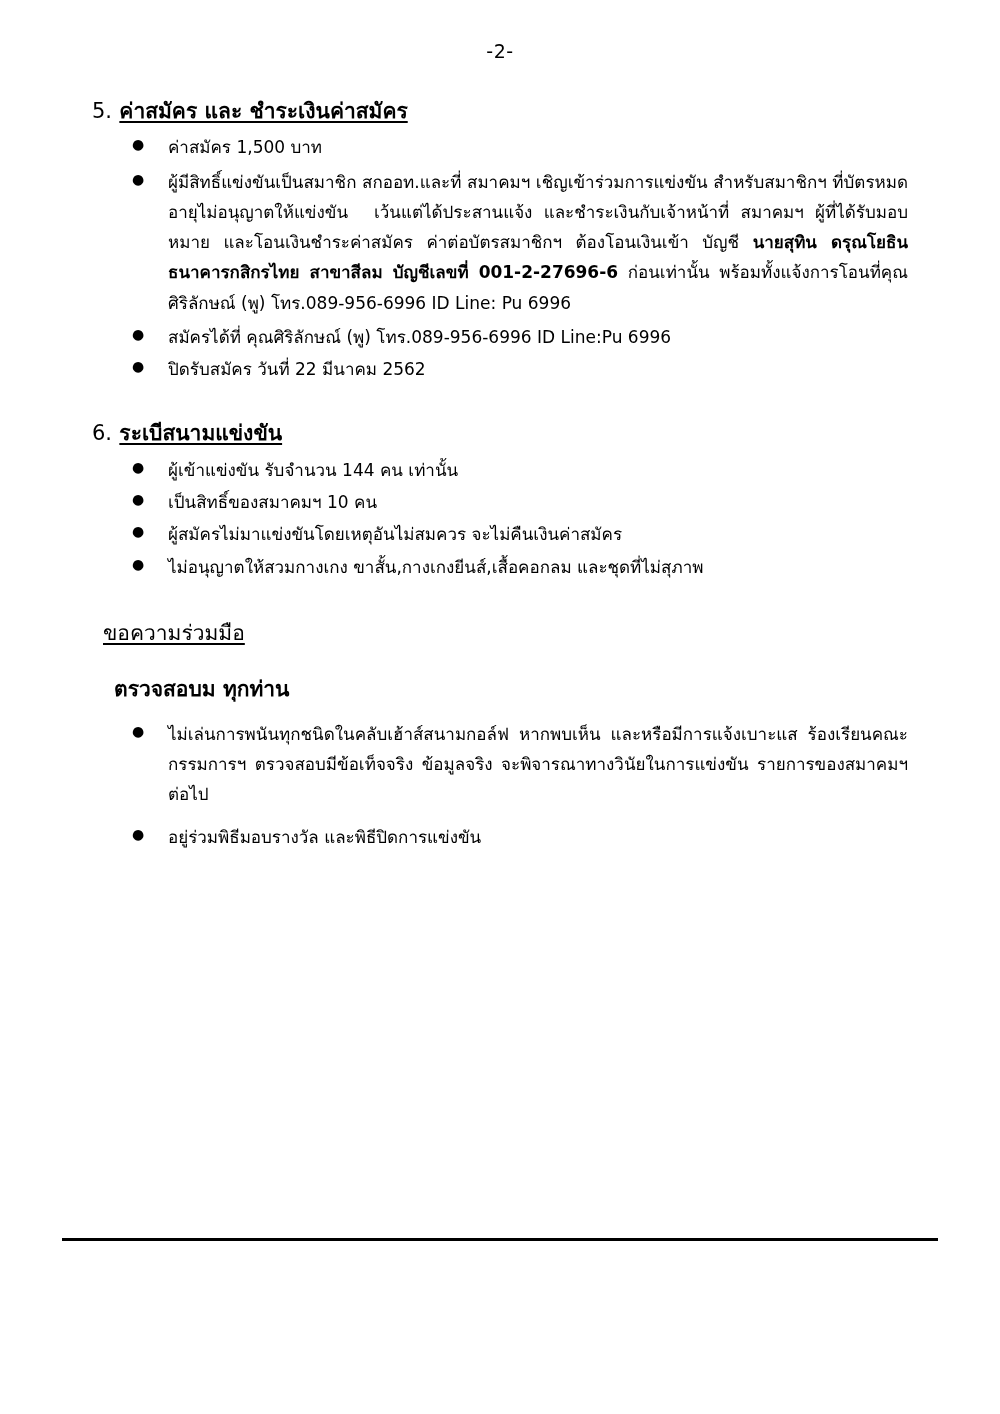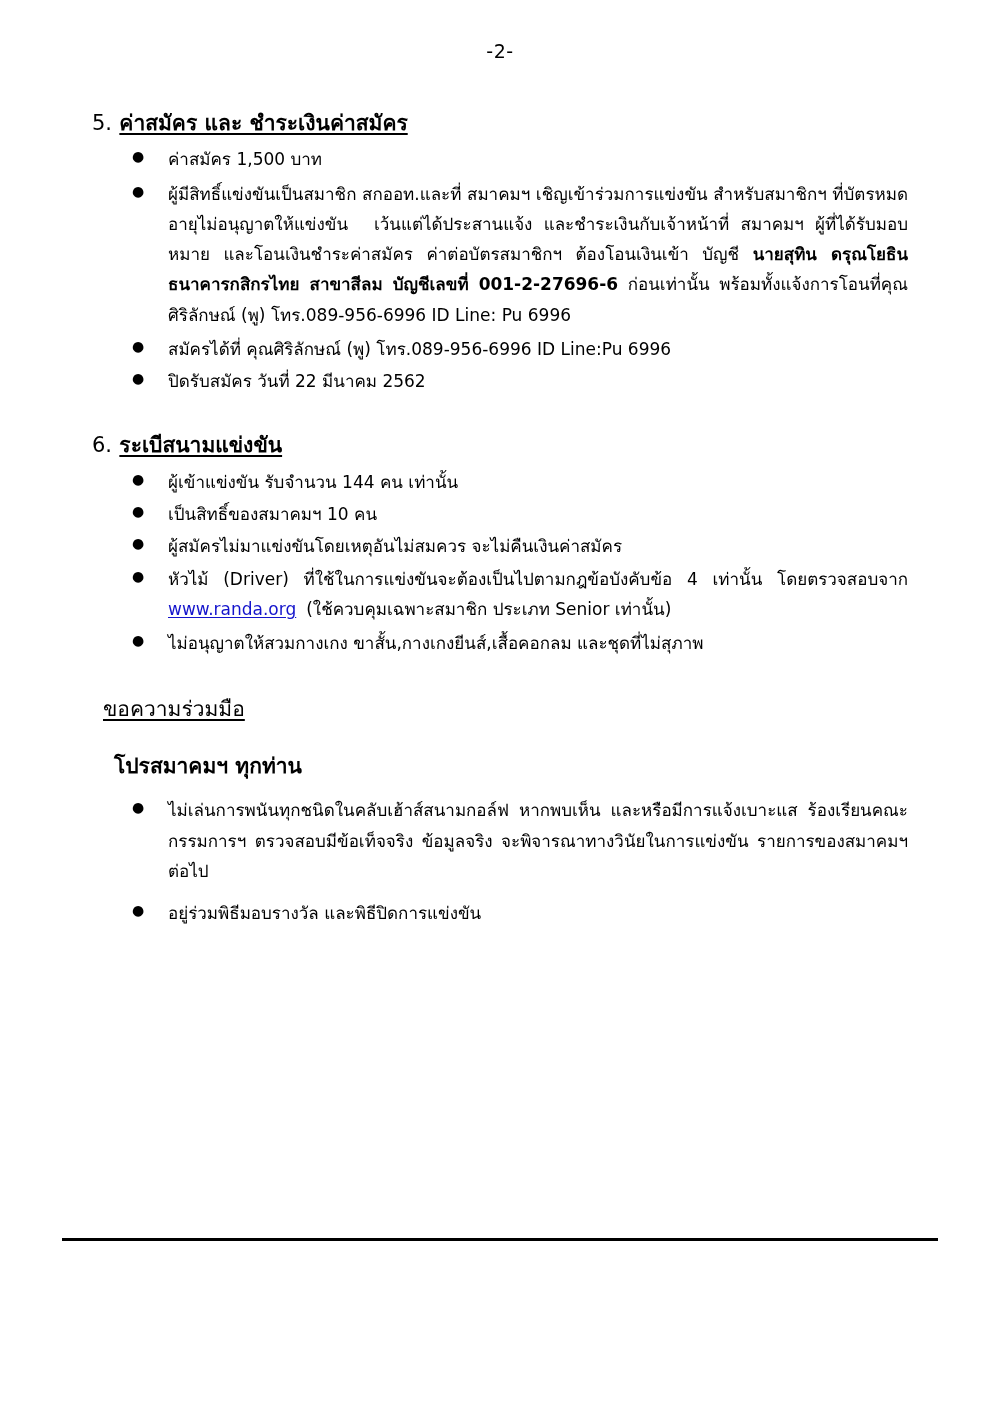--- a/index.html
+++ b/index.html
@@ -29,21 +29,21 @@
     left: 0;
     width: 1000px;
     text-align: center;
     font-size: 19px;
     letter-spacing: 0.5px;
   }
 
   
   .content {
     position: absolute;
-    top: 108px;
+    top: 96px;
     left: 92px;
     width: 816px;
   }
 
   
   .section-heading {
     font-size: 21px;
     font-weight: bold;
     margin: 0 0 6px 0;
     line-height: 1.45;
@@ -176,35 +176,31 @@
       <ul class="bullets">
         <li class="tight">
           <span>ผู้เข้าแข่งขัน รับจำนวน 144  คน เท่านั้น</span>
         </li>
         <li class="tight">
           <span>เป็นสิทธิ์ของสมาคมฯ 10 คน</span>
         </li>
         <li class="tight">
           <span>ผู้สมัครไม่มาแข่งขันโดยเหตุอันไม่สมควร จะไม่คืนเงินค่าสมัคร</span>
         </li>
-        <li>
-          <span>หัวไม้ (Driver) ที่ใช้ในการแข่งขันจะต้องเป็นไปตามกฎข้อบังคับข้อ 4 เท่านั้น โดยตรวจสอบจาก</span>
-          <span class="link">www.randa.org</span><span class="spacer-sm"></span><span>(ใช้ควบคุมเฉพาะสมาชิก ประเภท Senior เท่านั้น)</span>
-        </li>
         <li class="tight">
           <span>ไม่อนุญาตให้สวมกางเกง ขาสั้น,กางเกงยีนส์,เสื้อคอกลม และชุดที่ไม่สุภาพ</span>
         </li>
       </ul>
     </div>
 
     <div class="block-coop">
       <div class="coop-heading">
         <span class="ul">ขอความร่วมมือ</span>
       </div>
-      <div class="coop-subheading">โปรสมาคมฯ ทุกท่าน</div>
+      <div class="coop-subheading">ตรวจสอบม ทุกท่าน</div>
 
       <ul class="bullets">
         <li>
           <span>ไม่เล่นการพนันทุกชนิดในคลับเฮ้าส์สนามกอล์ฟ หากพบเห็น และหรือมีการแจ้งเบาะแส ร้องเรียนคณะกรรมการฯ ตรวจสอบมีข้อเท็จจริง ข้อมูลจริง จะพิจารณาทางวินัยในการแข่งขัน รายการของสมาคมฯ ต่อไป</span>
         </li>
         <li class="gap-top">
           <span>อยู่ร่วมพิธีมอบรางวัล และพิธีปิดการแข่งขัน</span>
         </li>
       </ul>
     </div>

